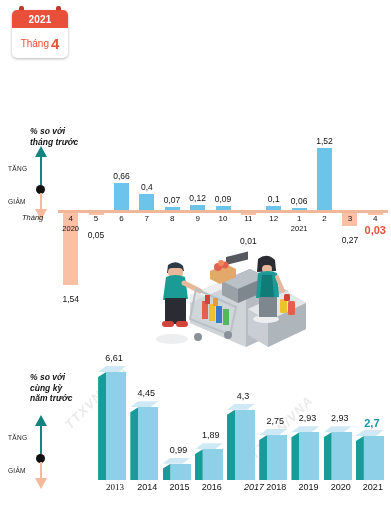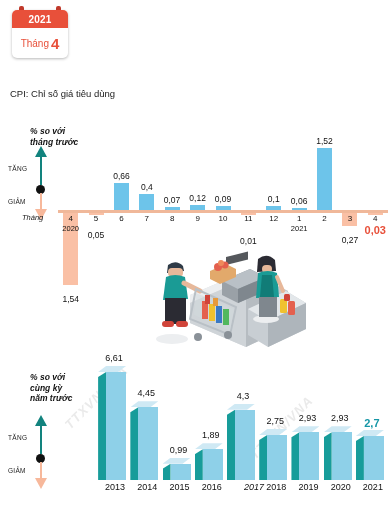--- a/index.html
+++ b/index.html
@@ -141,21 +141,20 @@
       <div class="cal-top">
         <span class="cal-year">2021</span>
       </div>
       <div class="cal-body">
         <span class="cal-thang">Tháng</span>
         <span class="cal-num">4</span>
       </div>
     </div>
   </div>
 
-  <div class="subtitle">CPI: Chỉ số giá tiêu dùng</div>
 
   <div class="axis-legend" style="left:8px; top:126px;">
     <div class="cap">% so với</div>
     <div class="cap">tháng trước</div>
     <div class="axis-arrows">
       <span class="lbl-tang">TĂNG</span>
       <span class="lbl-giam">GIẢM</span>
       <span class="arrow-up"></span>
       <span class="axis-dot"></span>
       <span class="arrow-dn"></span>
@@ -306,21 +305,21 @@
 
   <div id="annual">
     <div class="watermark" style="left:55px; top:30px;">TTXVN/VNA</div>
     <div class="watermark" style="left:240px; top:60px;">TTXVN/VNA</div>
   <div class="abar" style="left: 106.111px; bottom: 32px; width: 20px; height: 108px;">
         <div class="side" style="height: 108px;"></div>
         <div class="front" style="height: 108px;"></div>
         <div class="top" style="bottom: 108px;"></div>
       </div>
       <div class="aval" style="width: 34px; left: 97.1111px; top: -7px;">6,61</div>
-      <div class="alabel" style="width: 34px; left: 98.1111px;">2013</div>
+      <div class="alabel" style="width: 34px; left: 98.1111px; font-family: Liberation Serif, serif;">2013</div>
       <div class="abar" style="left: 138.333px; bottom: 32px; width: 20px; height: 72.708px;">
         <div class="side" style="height: 72.708px;"></div>
         <div class="front" style="height: 72.708px;"></div>
         <div class="top" style="bottom: 72.708px;"></div>
       </div>
       <div class="aval" style="width: 34px; left: 129.333px; top: 28.292px;">4,45</div>
       <div class="alabel" style="width: 34px; left: 130.333px;">2014</div>
       <div class="abar" style="left: 170.556px; bottom: 32px; width: 20px; height: 16.1755px;">
         <div class="side" style="height: 16.1755px;"></div>
         <div class="front" style="height: 16.1755px;"></div>

